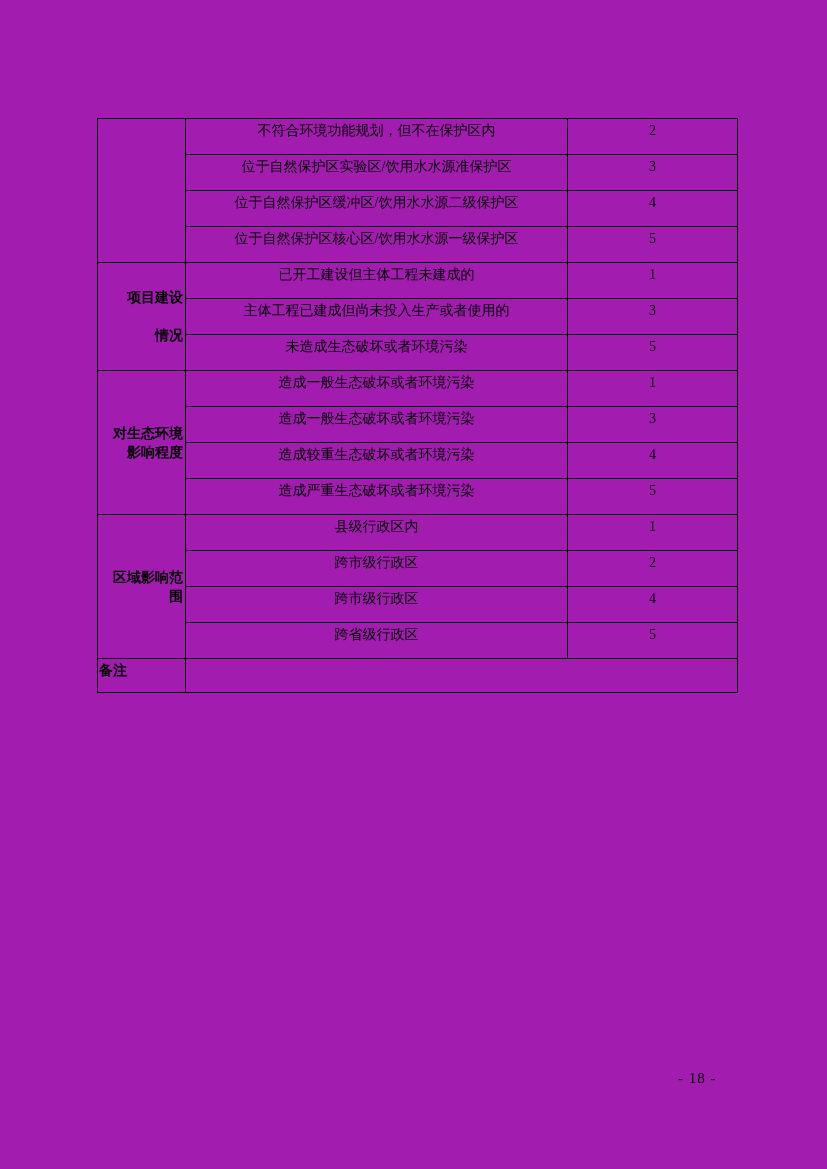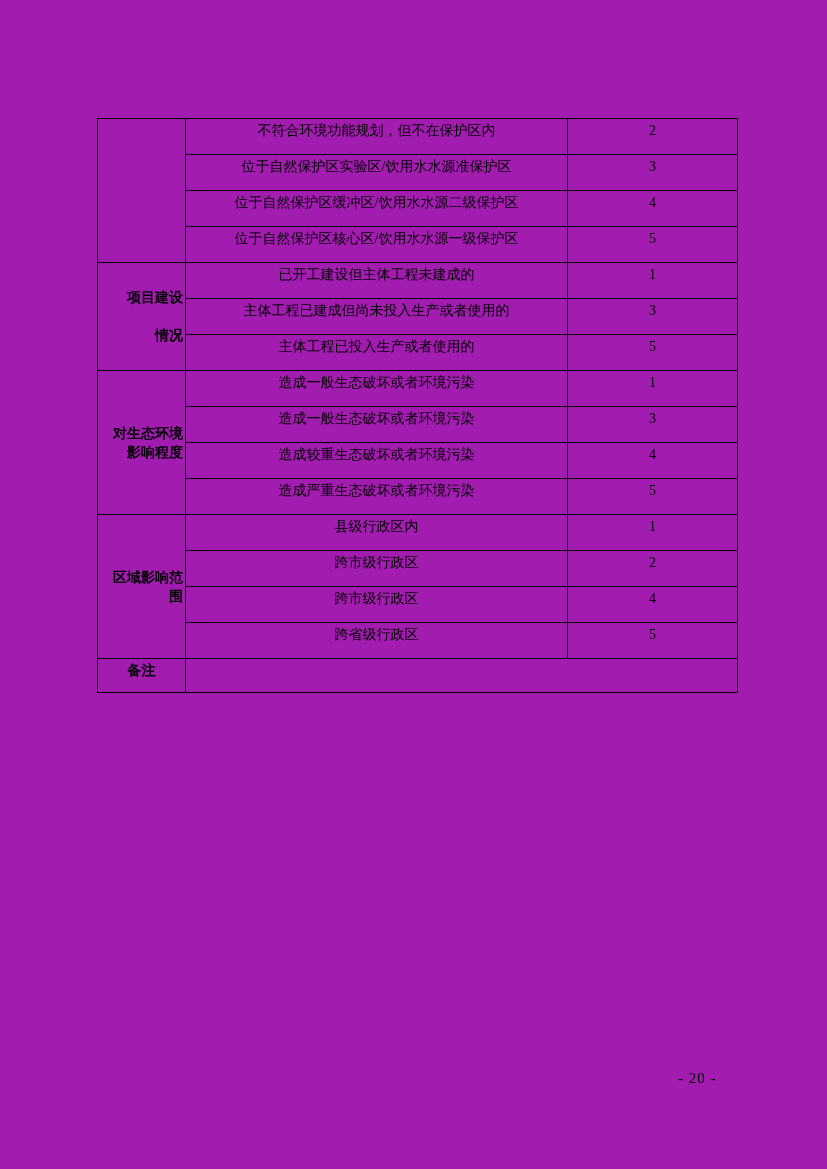--- a/index.html
+++ b/index.html
@@ -48,21 +48,20 @@
   }
   td.score {
     text-align: center;
     vertical-align: top;
     padding-top: 4px;
     line-height: 16px;
   }
   td.remark-label {
     font-weight: bold;
     font-size: 15px;
-    text-align: center;
     vertical-align: top;
     padding-top: 3px;
   }
   td.remark-value {
     vertical-align: top;
   }
   .page-number {
     position: absolute;
     left: 678px;
     top: 1070px;
@@ -106,21 +105,21 @@
 
 情况</td>
           <td class="criteria">已开工建设但主体工程未建成的</td>
           <td class="score">1</td>
         </tr>
         <tr class="item">
           <td class="criteria">主体工程已建成但尚未投入生产或者使用的</td>
           <td class="score">3</td>
         </tr>
         <tr class="item">
-          <td class="criteria">主体工程已投入生产或者使用的</td>
+          <td class="criteria">未造成生态破坏或者环境污染</td>
           <td class="score">5</td>
         </tr>
         <tr class="item">
           <td class="group-label" rowspan="4">对生态环境
 影响程度</td>
           <td class="criteria">造成一般生态破坏或者环境污染</td>
           <td class="score">1</td>
         </tr>
         <tr class="item">
           <td class="criteria">造成一般生态破坏或者环境污染</td>
@@ -152,15 +151,15 @@
           <td class="criteria">跨省级行政区</td>
           <td class="score">5</td>
         </tr>
         <tr class="remark">
           <td class="remark-label">备注</td>
           <td class="remark-value" colspan="2"></td>
         </tr>
       </tbody>
   </table>
 
-  <div class="page-number">- 20 -</div>
+  <div class="page-number">- 18 -</div>
 
 </div>
 
 </body></html>

